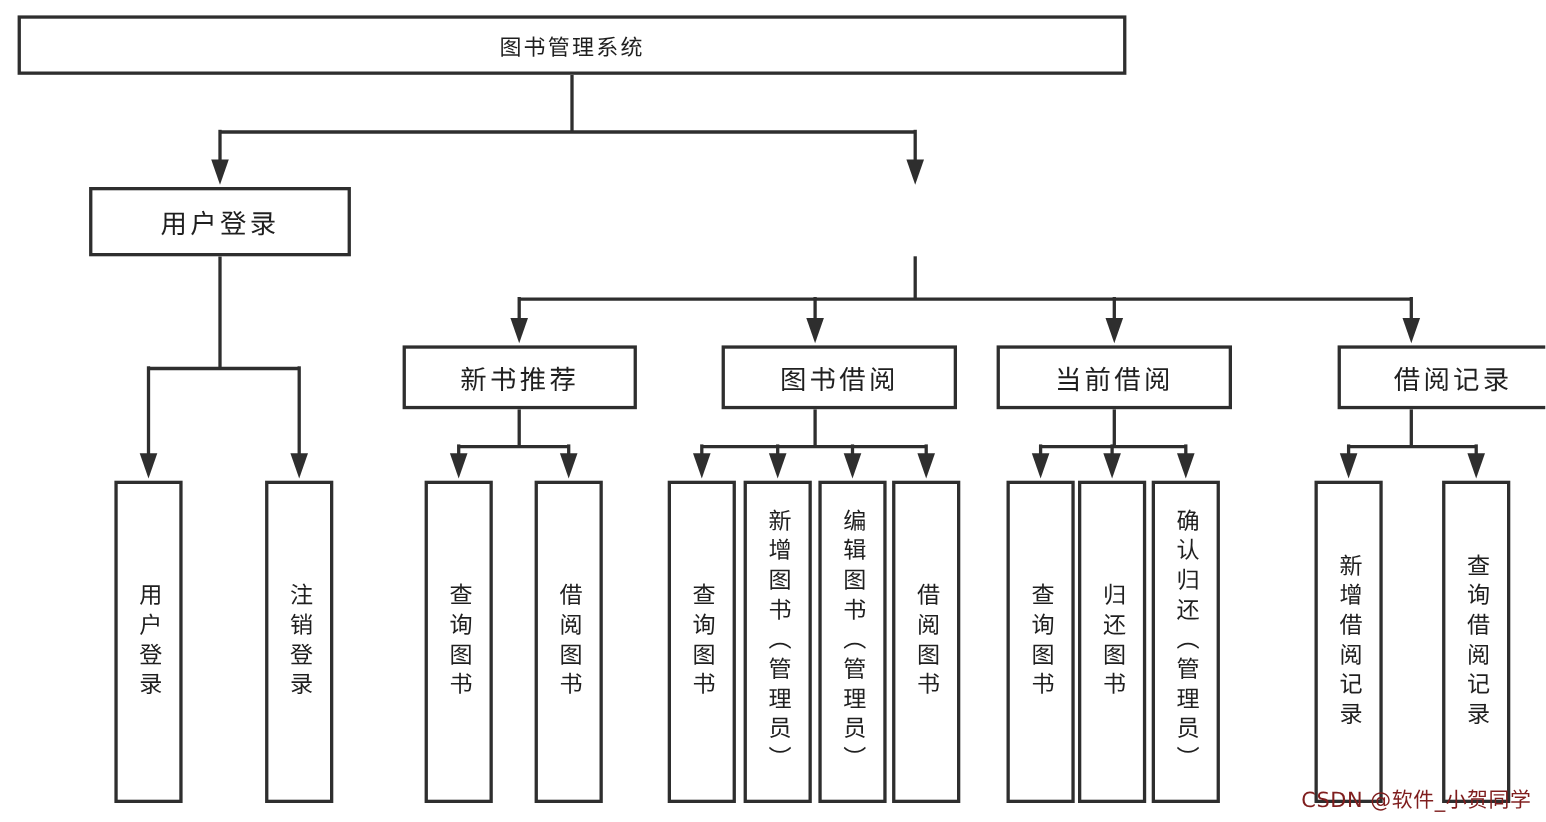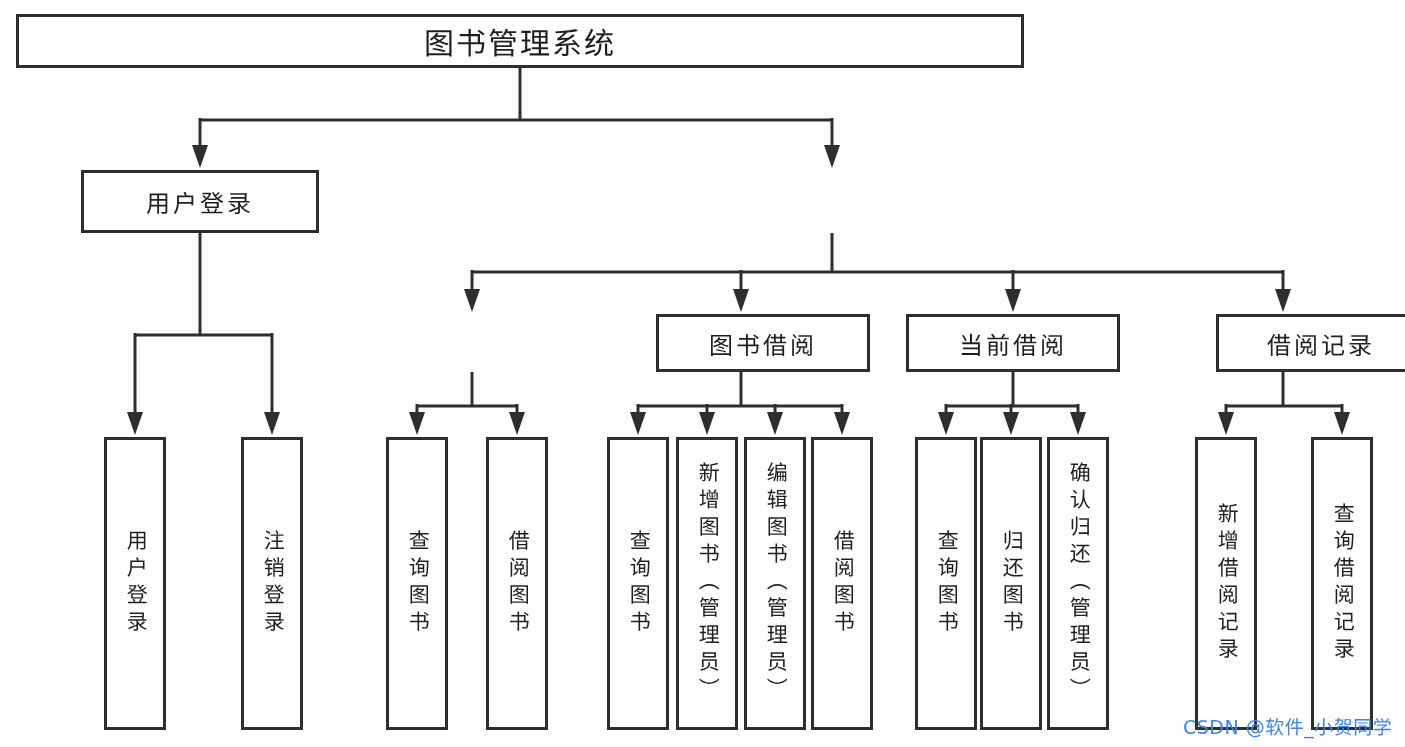--- a/index.html
+++ b/index.html
@@ -22,36 +22,36 @@
     box-sizing: border-box;
     background: #ffffff;
     border: 3px solid #2e2e2e;
     display: flex;
     align-items: center;
     justify-content: center;
     color: #1f1f1f;
     z-index: 2;
   }
   .h-label { font-size: 24px; letter-spacing: 3px; white-space: nowrap; }
-  .root-label { font-size: 30px; letter-spacing: 2px; }
+  .root-label { font-size: 20px; letter-spacing: 2px; }
   .v-label {
     writing-mode: vertical-rl;
     text-orientation: mixed;
     font-size: 21px;
     letter-spacing: 6px;
     line-height: 1.25;
     white-space: nowrap;
   }
   .watermark {
     position: absolute;
     left: 1183px;
     top: 712px;
     font-size: 19px;
     letter-spacing: 0.5px;
-    color: #3b82f6;
+    color: #7f1d1d;
     white-space: nowrap;
     z-index: 6;
   }
 </style>
 </head>
 <body>
 
 <div class="canvas">
 
   <svg class="connectors" viewBox="0 0 1405 747" xmlns="http://www.w3.org/2000/svg">
@@ -124,20 +124,23 @@
   </svg>
 
   <div class="node" style="left:16px; top:14px; width:1008px; height:54px;">
     <span class="root-label">图书管理系统</span>
   </div>
 
   <div class="node" style="left:81px; top:170px; width:238px; height:63px;">
     <span class="h-label">用户登录</span>
   </div>
 
+  <div class="node" style="left:366px; top:314px; width:213px; height:58px;">
+    <span class="h-label">新书推荐</span>
+  </div>
   <div class="node" style="left:656px; top:314px; width:214px; height:58px;">
     <span class="h-label">图书借阅</span>
   </div>
   <div class="node" style="left:906px; top:314px; width:214px; height:58px;">
     <span class="h-label">当前借阅</span>
   </div>
   <div class="node" style="left:1216px; top:314px; width:210px; height:58px;">
     <span class="h-label">借阅记录</span>
   </div>
 

